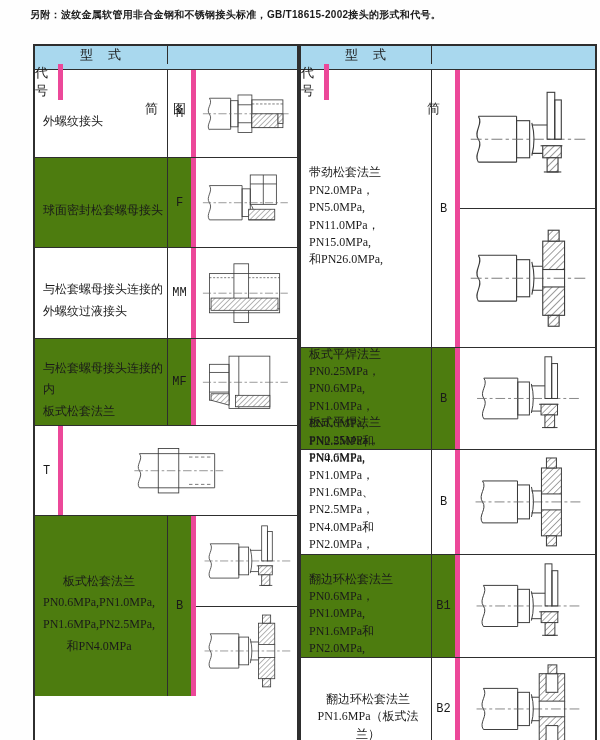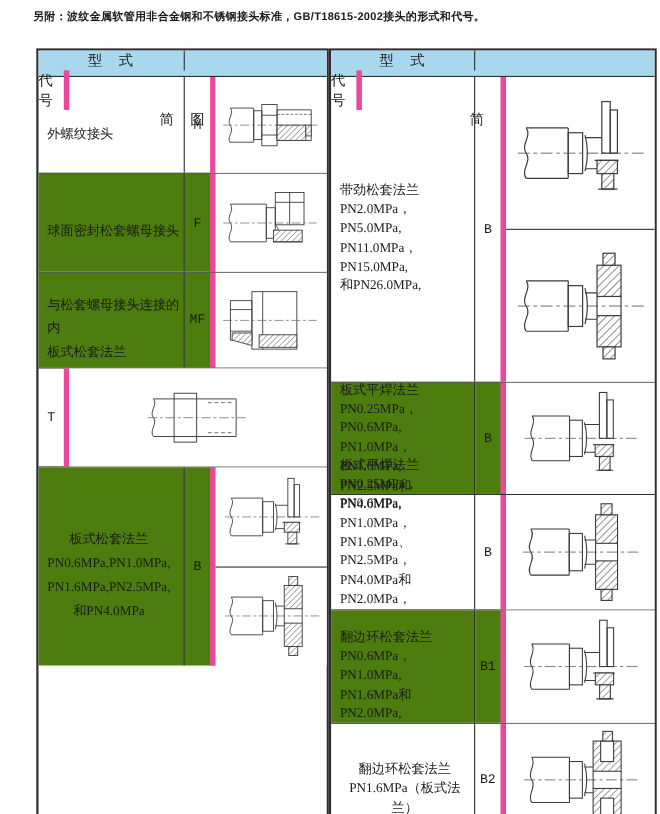--- a/index.html
+++ b/index.html
@@ -173,20 +173,32 @@
       <div class="td c-code hl">F</div>
       <div class="td c-diag">
           <div class="subcell">
         <svg class="diag" viewBox="0 0 120 100">
               <use href="#d-nut"></use>
             </svg>
       </div>
         </div>
     </div>
 
+    <div class="tr" style="height:91px">
+      <div class="td c-type">与松套螺母接头连接的
+外螺纹过液接头</div>
+      <div class="td c-code">MM</div>
+      <div class="td c-diag">
+          <div class="subcell">
+        <svg class="diag" viewBox="0 0 120 100">
+              <use href="#d-nipple"></use>
+            </svg>
+      </div>
+        </div>
+    </div>
 
     <div class="tr" style="height:87px">
       <div class="td c-type hl">与松套螺母接头连接的内
 板式松套法兰</div>
       <div class="td c-code hl">MF</div>
       <div class="td c-diag">
           <div class="subcell">
         <svg class="diag" viewBox="0 0 120 100">
               <use href="#d-adapter"></use>
             </svg>

